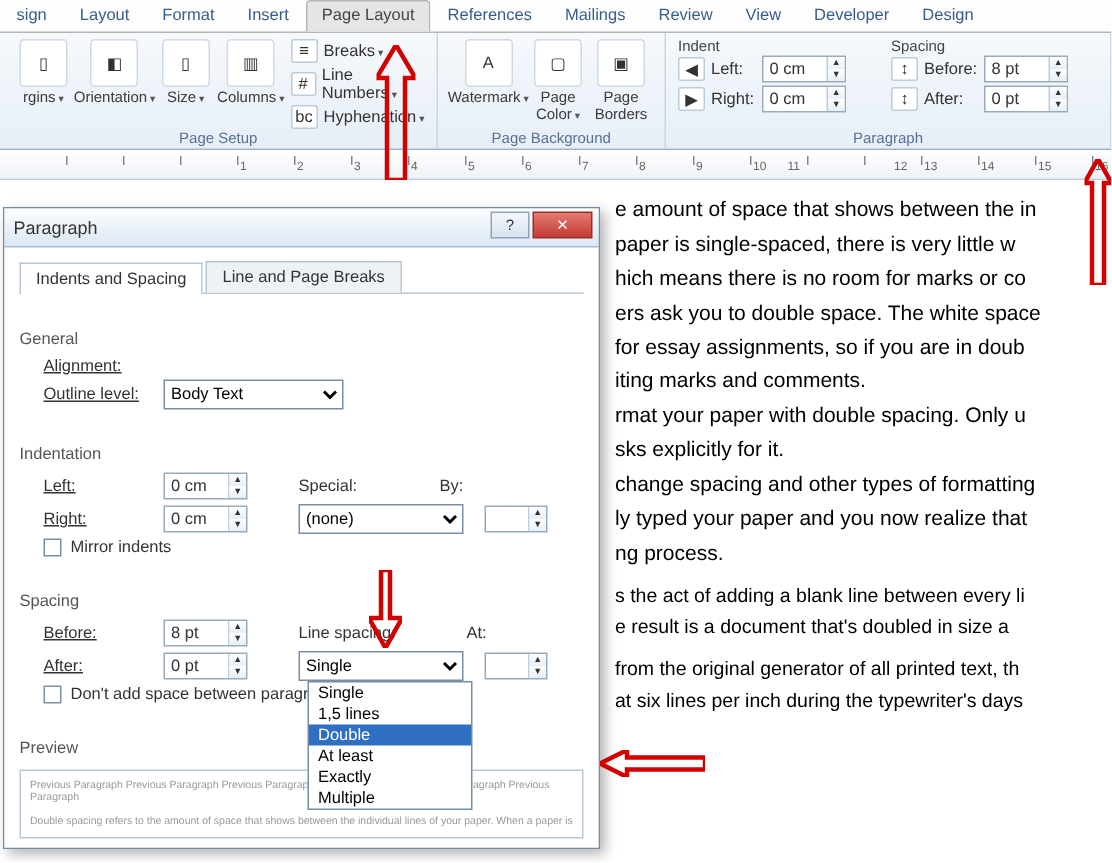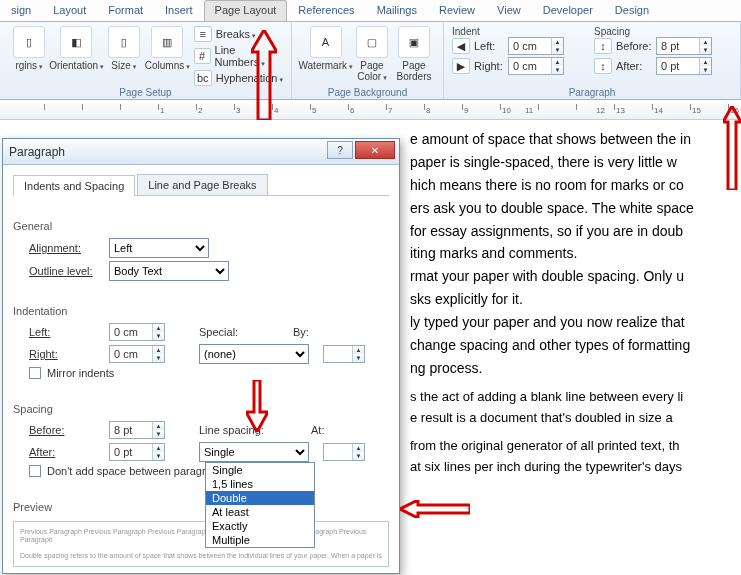--- a/index.html
+++ b/index.html
@@ -222,22 +222,22 @@
 
 <div class="doc">
   <p>e amount of space that shows between the in</p>
   <p> paper is single-spaced, there is very little w</p>
   <p>hich means there is no room for marks or co</p>
   <p>ers ask you to double space. The white space</p>
   <p> for essay assignments, so if you are in doub</p>
   <p>iting marks and comments.</p>
   <p>rmat your paper with double spacing. Only u</p>
   <p>sks explicitly for it.</p>
+  <p>change spacing and other types of formatting</p>
   <p>ly typed your paper and you now realize that</p>
-  <p>change spacing and other types of formatting</p>
   <p>ng process.</p>
   <p style="margin-top:10px;font-size:13px;">s the act of adding a blank line between every li</p>
   <p style="font-size:13px;">e result is a document that's doubled in size a</p>
   <p style="margin-top:10px;font-size:13px;"> from the original generator of all printed text, th</p>
   <p style="font-size:13px;">at six lines per inch during the typewriter's days</p>
 </div>
 
 <div class="dlg">
   <div class="dlg-title">
     <span class="t">Paragraph</span>
@@ -248,21 +248,20 @@
   </div>
   <div class="dlg-body">
     <div class="dlg-tabs">
       <div class="t active">Indents and Spacing</div>
       <div class="t">Line and Page Breaks</div>
     </div>
 
     <div class="sec">General</div>
     <div class="frow" style="padding-left:16px;">
       <span class="lbl2">Alignment:</span>
-      <select style="width:100px;"><option>Left</option></select>
     </div>
     <div class="frow" style="padding-left:16px;">
       <span class="lbl2">Outline level:</span>
       <select style="width:120px;"><option>Body Text</option></select>
     </div>
 
     <div class="sec">Indentation</div>
     <div class="frow" style="padding-left:16px;">
       <span class="lbl2">Left:</span>
       <span class="spin">

